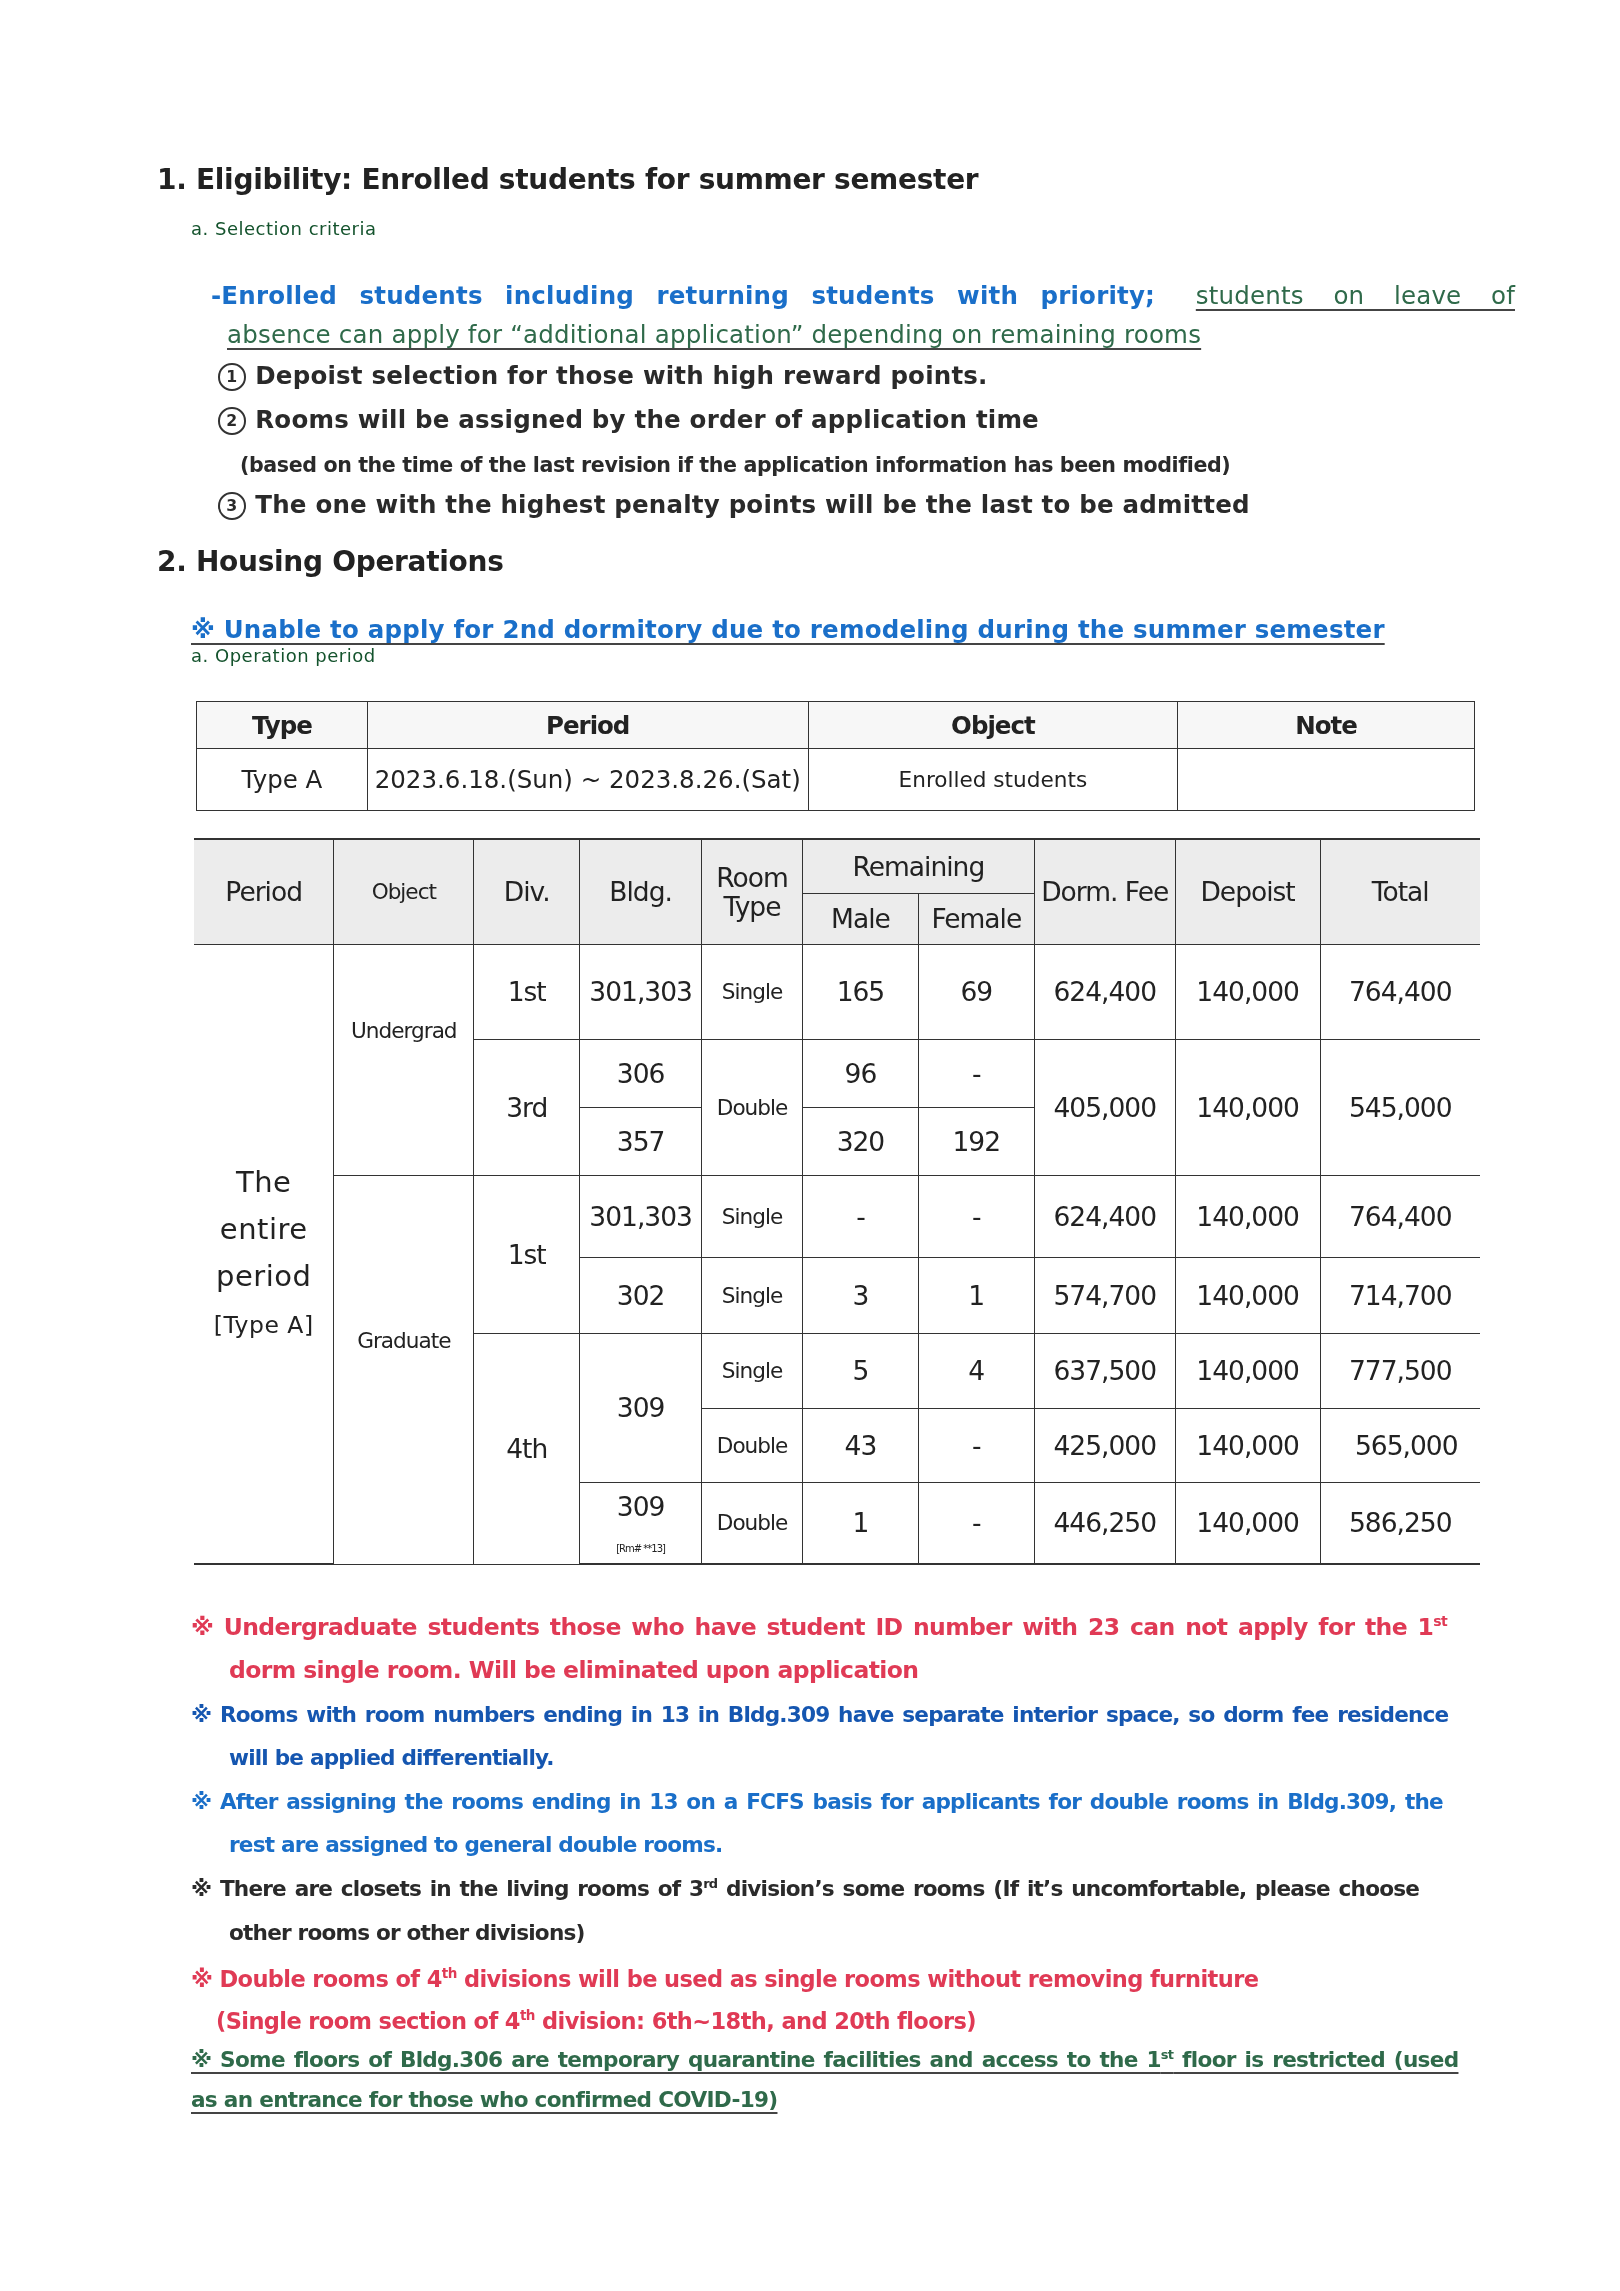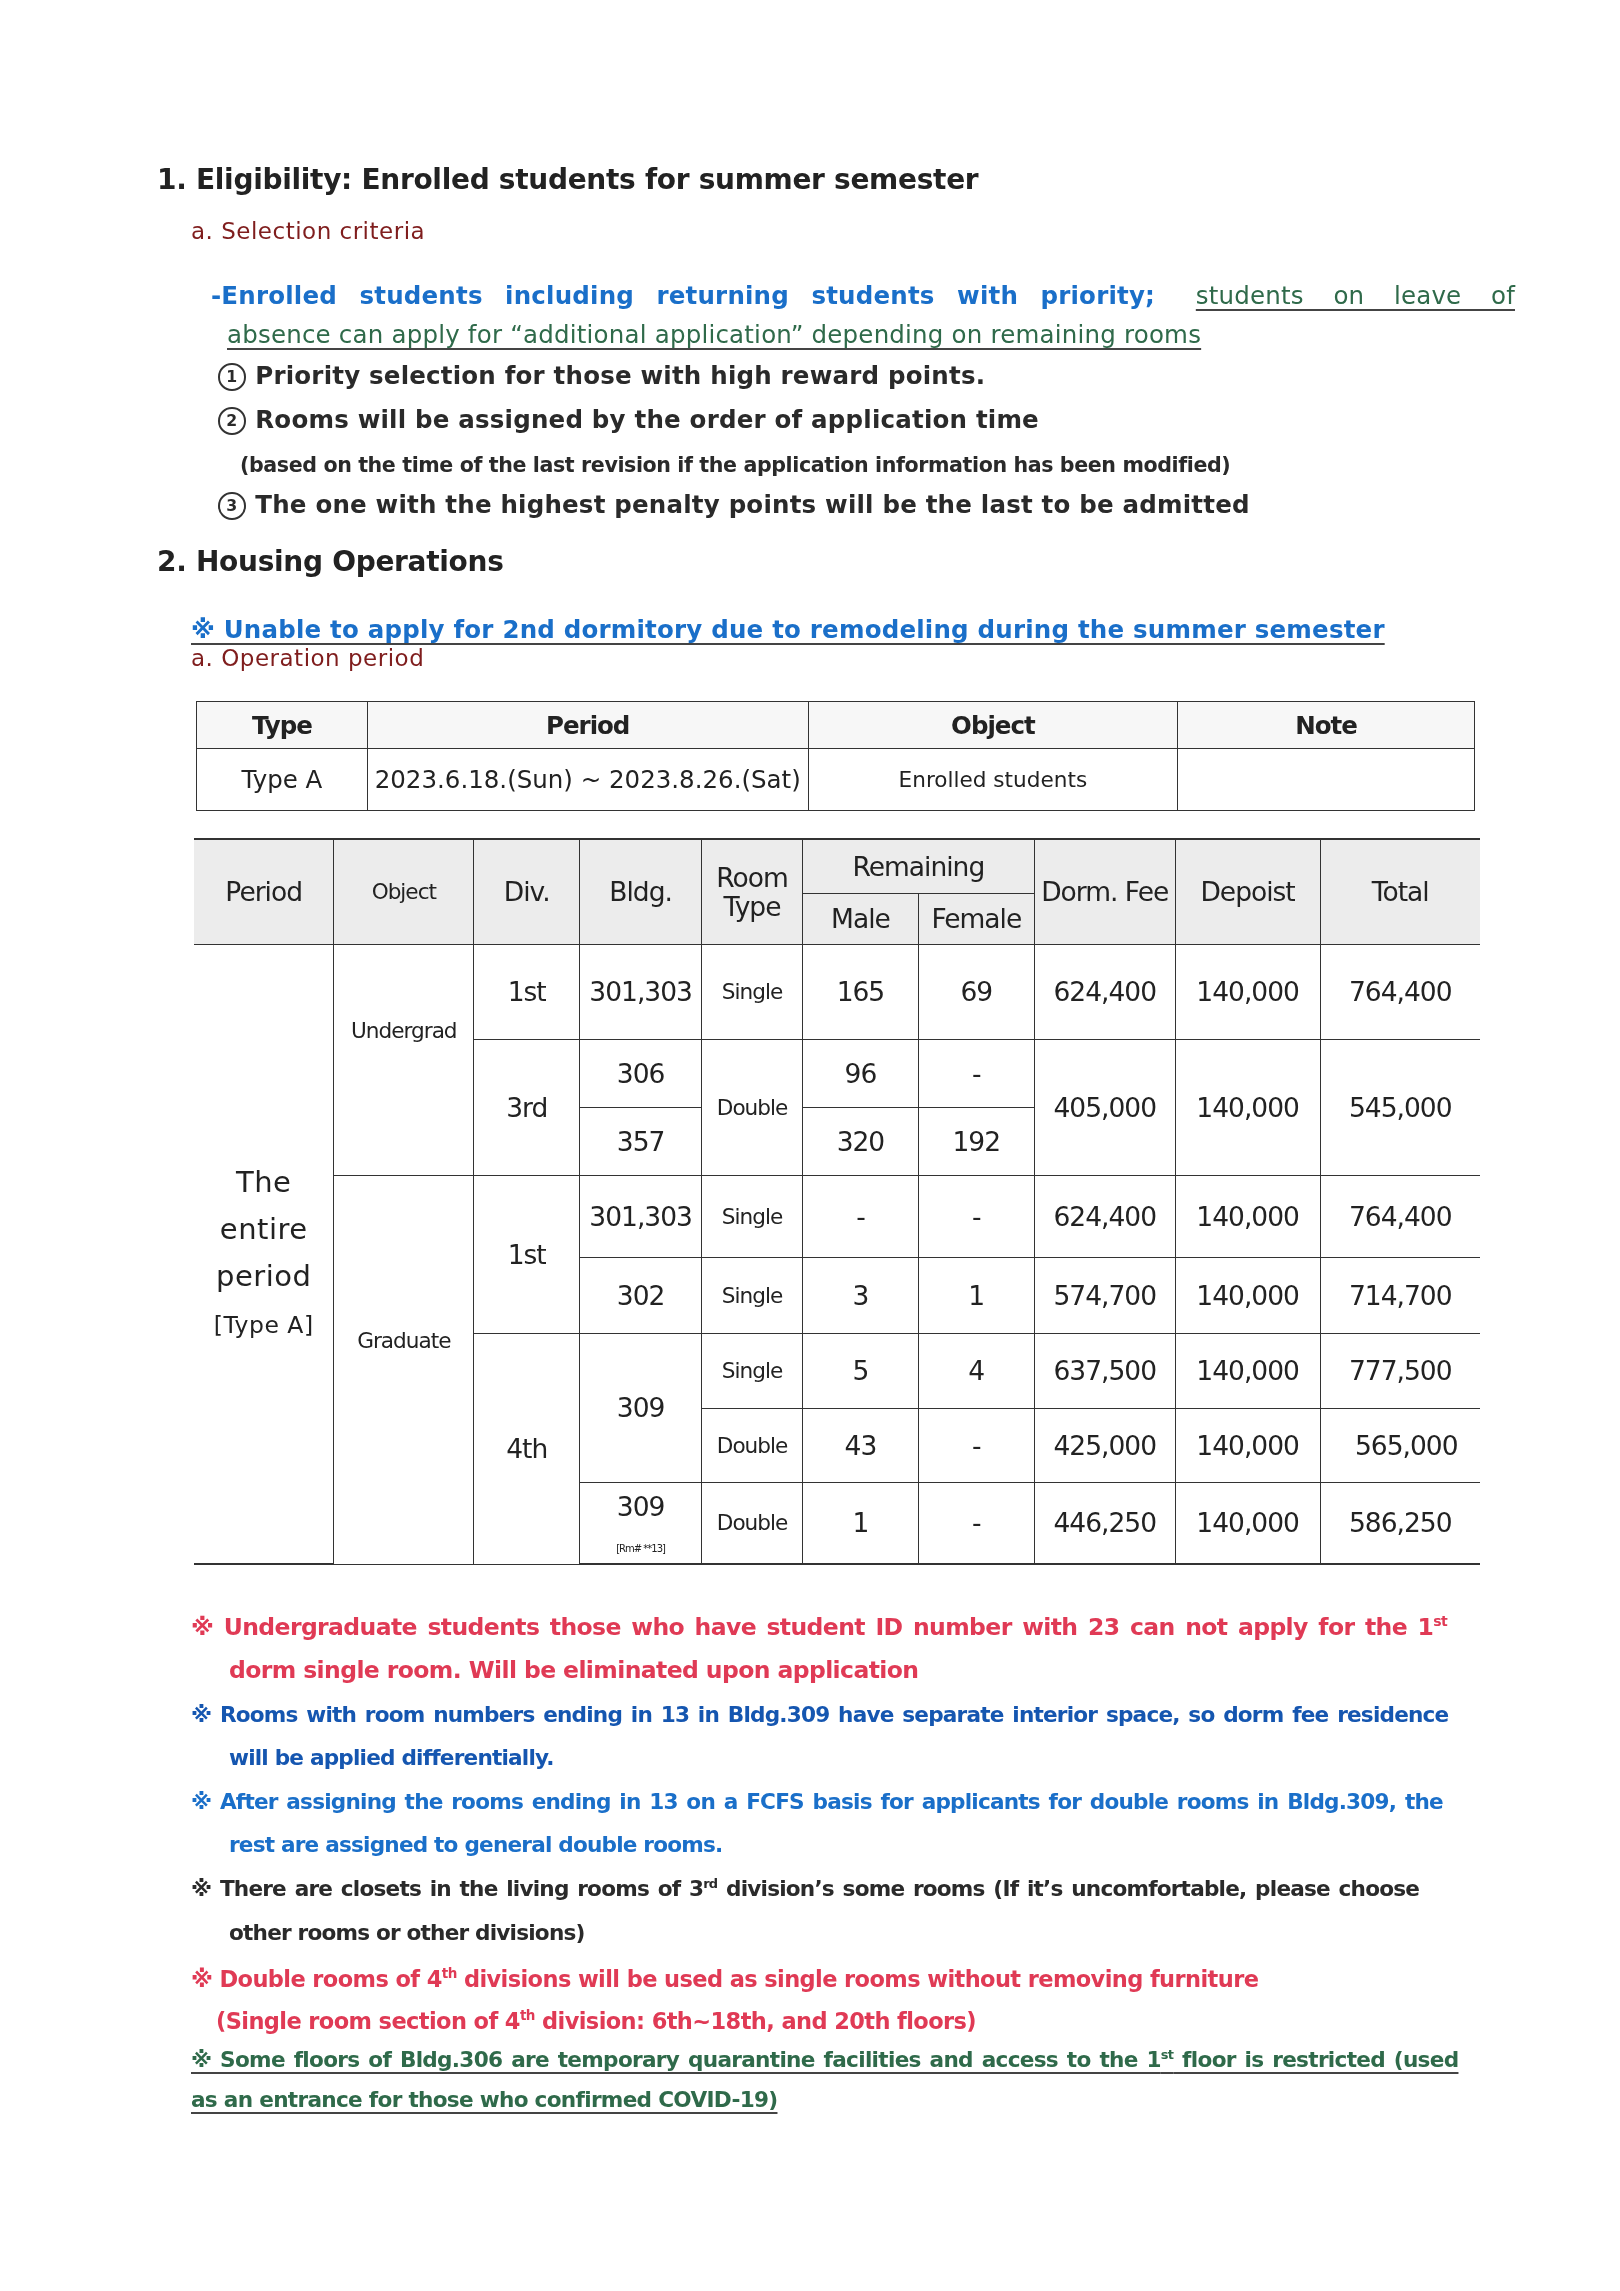--- a/index.html
+++ b/index.html
@@ -1,21 +1,21 @@
 <!DOCTYPE html>
 <html><head>
 <meta charset="utf-8">
 <style>
   html, body { margin: 0; padding: 0; background: #ffffff; }
   body { width: 1620px; height: 2292px; position: relative; overflow: hidden;
          font-family: "DejaVu Sans", "Liberation Sans", sans-serif; color: #222; }
   .page { position: absolute; left: 0; top: 0; width: 1620px; height: 2292px; }
 
   .h1 { position: absolute; left: 157px; font-size: 28px; font-weight: bold; color: #222; letter-spacing: -0.3px; }
-  .sub { position: absolute; left: 191px; font-size: 23px; color: #7f1d1d; letter-spacing: 0.5px; }
+  .sub { position: absolute; left: 191px; font-size: 18px; color: #14532d; letter-spacing: 0.5px; }
   .line { position: absolute; font-size: 24.5px; letter-spacing: 0.2px; white-space: nowrap; margin-top: 20px; }
   .blue { color: #1a6fc9; }
   .green { color: #2f6a4a; }
   .dark { color: #2a2a2a; }
   .red { color: #e03a55; }
   .bluedark { color: #1556b0; }
   .b { font-weight: bold; }
   .u { text-decoration: underline; text-decoration-color: #444; text-underline-offset: 4.9px; }
   .small { font-size: 20.6px; font-weight: bold; text-align: right; }
 
@@ -50,21 +50,21 @@
   <div class="h1" style="top:163px;">1. Eligibility: Enrolled students for summer semester</div>
   <div class="sub" style="top:218px;">a. Selection criteria</div>
 
   <div class="line" style="left:211px; top:261px; width:1304px; display:flex; justify-content:space-between; font-size:24.5px;">
     <span class="blue b" style="word-spacing:13.7px;">-Enrolled  students  including  returning  students  with  priority;</span>
     <span class="green u" style="word-spacing:21.6px;">students  on  leave  of</span>
   </div>
   <div class="line green u" style="left:227px; top:300px;">absence can apply for “additional application” depending on remaining rooms</div>
 
   <div class="line dark b" style="left:218px; top:341px;">
-    <span class="circ">1</span><span>Priority selection for those with high reward points.</span>
+    <span class="circ">1</span><span>Depoist selection for those with high reward points.</span>
   </div>
   <div class="line dark b" style="left:218px; top:385px;">
     <span class="circ">2</span><span>Rooms will be assigned by the order of application time</span>
   </div>
   <div class="line dark small" style="left:240px; top:433px; letter-spacing:-0.4px;">(based on the time of the last revision if the application information has been modified)</div>
   <div class="line dark b" style="left:218px; top:470px;">
     <span class="circ">3</span><span>The one with the highest penalty points will be the last to be admitted</span>
   </div>
 
   <div class="h1" style="top:545px;">2. Housing Operations</div>

